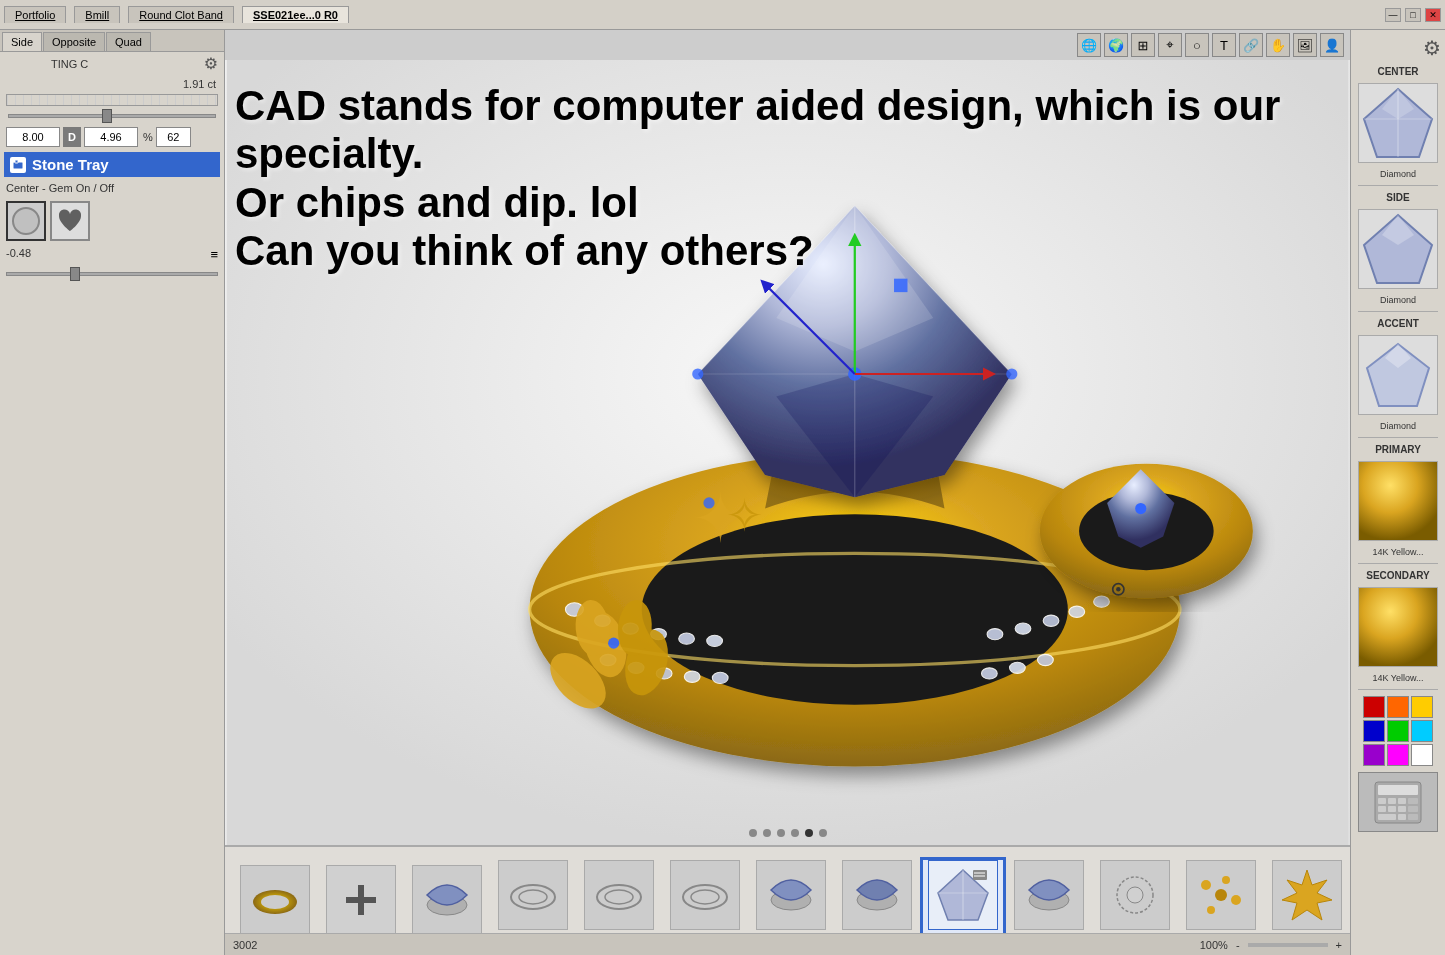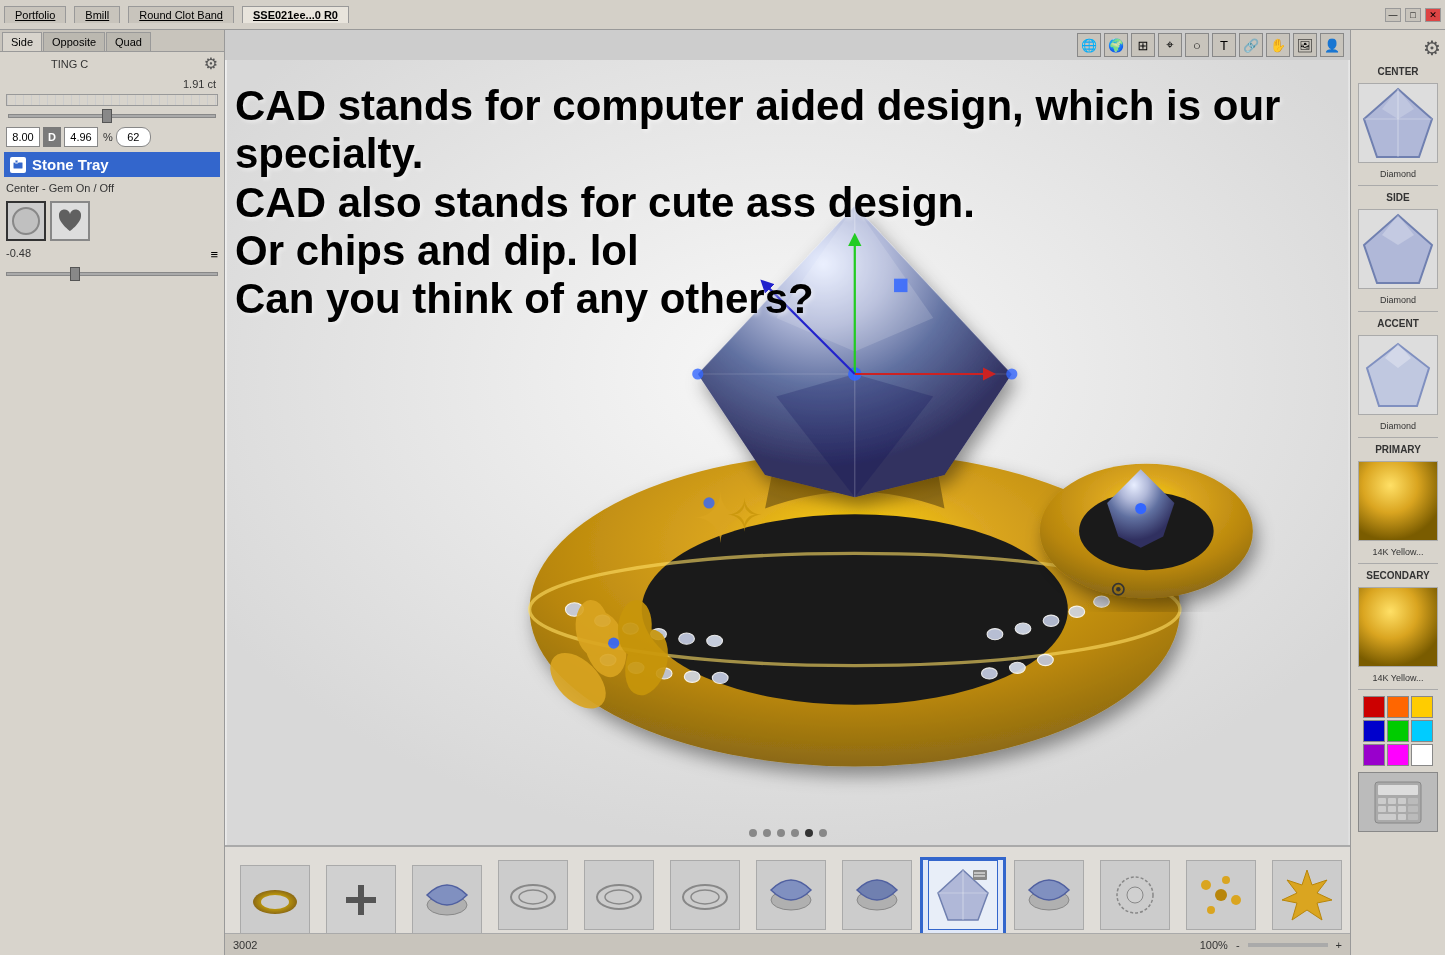--- a/index.html
+++ b/index.html
@@ -135,21 +135,21 @@
     }
 
     .param-fields {
       display: flex;
       gap: 3px;
       padding: 3px 6px;
       align-items: center;
     }
 
     .param-field {
-      width: 34px;
+      width: 54px;
       height: 20px;
       border: 1px solid #888;
       background: white;
       font-size: 11px;
       text-align: center;
       padding: 1px;
     }
 
     .param-field-label {
       width: 18px;
@@ -538,21 +538,21 @@
         <div class="slider-track">
           <div class="slider-thumb" style="left: 45%;"></div>
         </div>
       </div>
 
       <div class="param-fields">
         <input class="param-field" value="8.00" style="">
         <div class="param-field-label">D</div>
         <input class="param-field" value="4.96" style="">
         <div class="pct-symbol">%</div>
-        <input class="param-field" value="62" style="width: 35px; border-radius: 9px;">
+        <input class="param-field" value="62" style="width: 35px;">
       </div>
 
       <div class="stone-tray-row">
         <div class="stone-tray-icon">
           <svg width="12" height="12" viewBox="0 0 12 12">
               <rect x="1" y="3" width="10" height="7" rx="1" fill="#3366cc" stroke="#fff" stroke-width="1"></rect>
               <rect x="3" y="1" width="3" height="3" rx="0.5" fill="#3366cc" stroke="#fff" stroke-width="1"></rect>
             </svg>
         </div>
         <span class="stone-tray-label">Stone Tray</span>
@@ -600,21 +600,20 @@
         <div class="toolbar-icon-btn">✋</div>
         <div class="toolbar-icon-btn">🖼</div>
         <div class="toolbar-icon-btn">👤</div>
       </div>
     </div>
 
     <div class="viewport-3d">
 
       <div class="overlay-text">
         <div class="overlay-line">CAD stands for computer aided design, which is our specialty.</div>
-        <div class="overlay-line">CAD also stands for cute ass design.</div>
         <div class="overlay-line">Or chips and dip. lol</div>
         <div class="overlay-line">Can you think of any others?</div>
       </div>
 
       <div style="position:absolute; top:0; left:0; right:0; bottom:0;">
         <svg width="100%" height="100%" viewBox="0 0 1000 700" preserveAspectRatio="xMidYMid meet">
 
           <rect width="1000" height="700" fill="url(#bgGrad)"></rect>
           <defs>
             <radialGradient id="bgGrad" cx="50%" cy="40%" r="60%">

